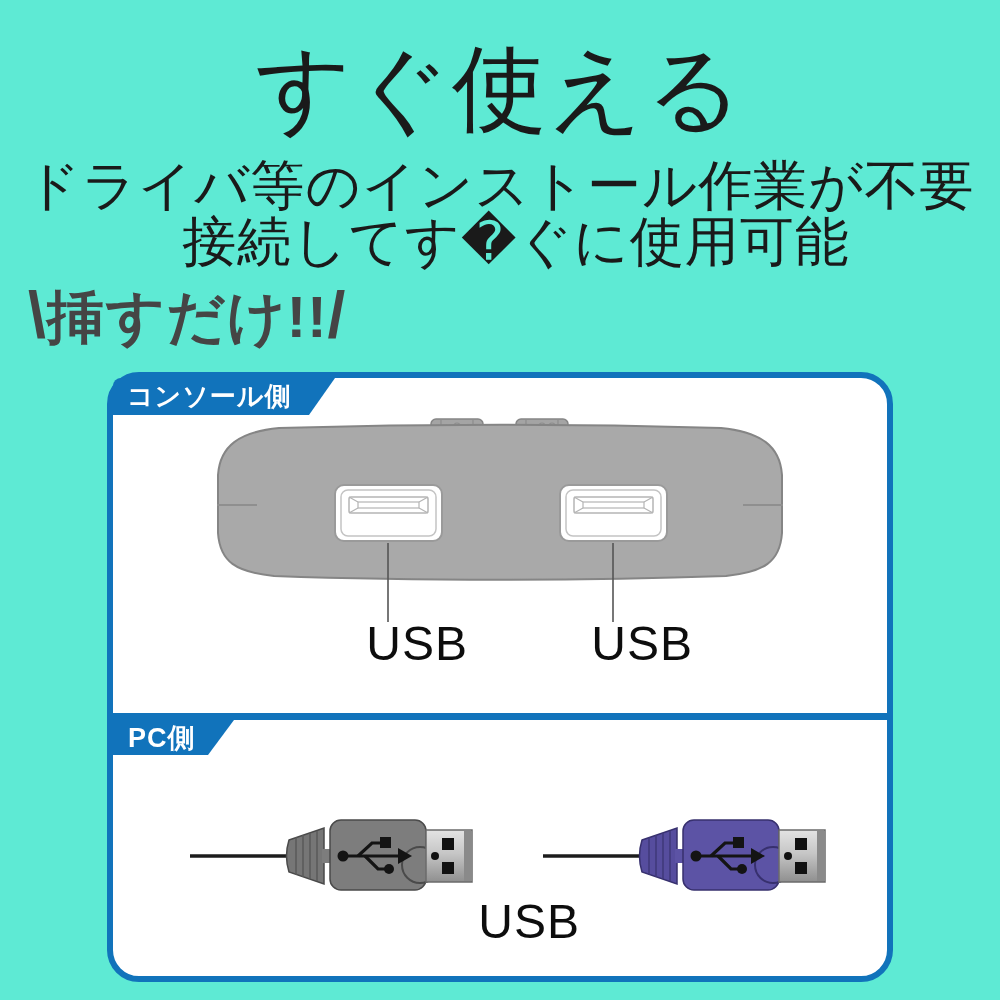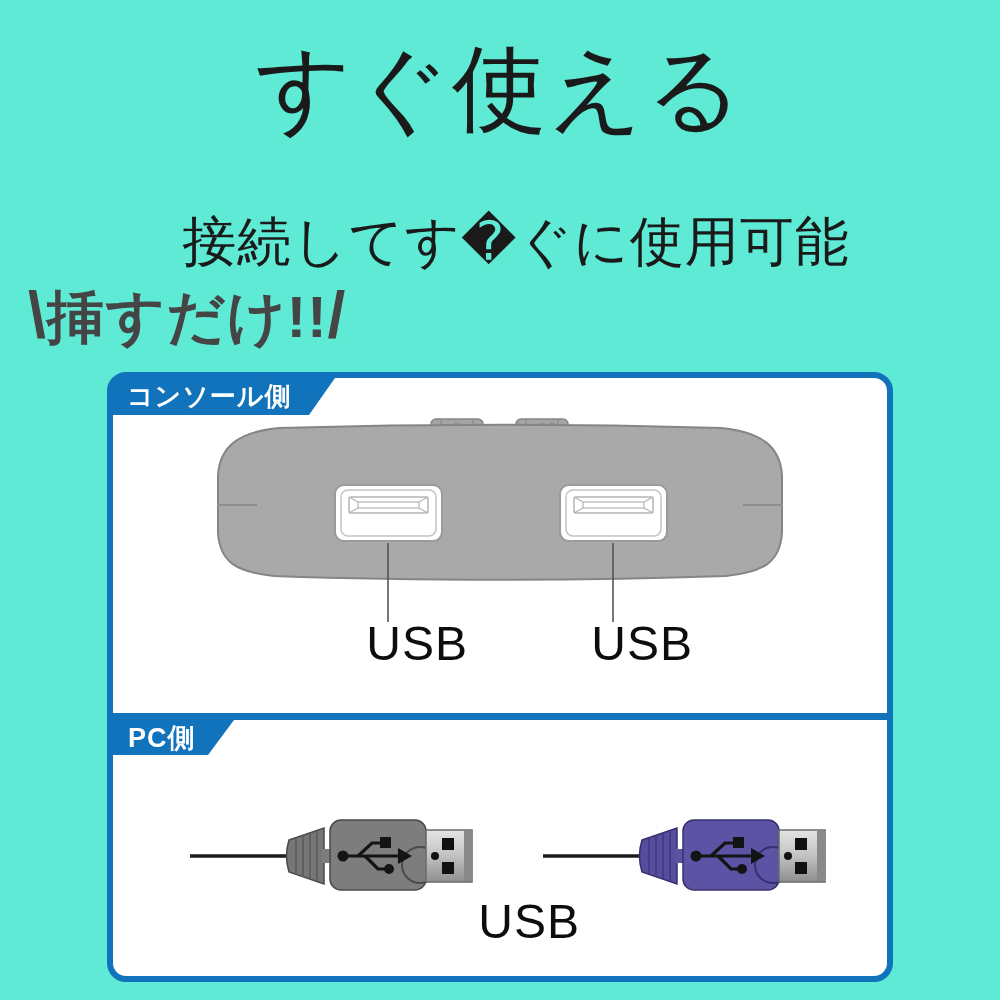--- a/index.html
+++ b/index.html
@@ -19,21 +19,21 @@
     position:absolute;top:206px;left:0;width:1000px;text-align:center;
     font-size:54px;font-weight:400;color:#1a1a1a;white-space:nowrap;letter-spacing:1px;margin-left:16px;
   }
   .catch{
     position:absolute;top:278px;left:28px;
     font-size:58px;font-weight:700;color:#454545;white-space:nowrap;letter-spacing:1px;
   }
   .catch .slash{font-size:64px;font-weight:700;}
   .panel{
     position:absolute;left:107px;top:372px;width:786px;height:610px;
-    border:6px solid #1173bb;border-radius:19px;background:#fff;box-sizing:border-box;
+    border:6px solid #1173bb;border-radius:32px;background:#fff;box-sizing:border-box;
   }
   .tab{
     position:absolute;background:#1173bb;color:#fff;font-weight:700;
     display:flex;align-items:center;
     clip-path:polygon(0 0,100% 0,calc(100% - 26px) 100%,0 100%);
   }
   .tab-console{
     left:0;top:0;width:222px;height:37px;border-top-left-radius:8px;
     font-size:26px;padding-left:14px;letter-spacing:1px;box-sizing:border-box;
   }
@@ -53,20 +53,21 @@
   .usb-right{left:533px;top:616px;}
   .usb-bottom{left:420px;top:894px;}
   .conn-svg{position:absolute;left:155px;top:812px;width:690px;height:92px;}
 </style>
 </head>
 <body>
 
 <div class="page">
 
   <div class="title">すぐ使える</div>
+  <div class="sub1">ドライバ等のインストール作業が不要</div>
   <div class="sub2">接続してす�ぐに使用可能</div>
 
   <div class="catch"><span class="slash">\</span><span>挿すだけ!!</span><span class="slash">/</span></div>
 
   <div class="panel">
     <div class="tab tab-console">
       <span>コンソール側</span>
     </div>
     <div class="divider"></div>
     <div class="tab tab-pc">

